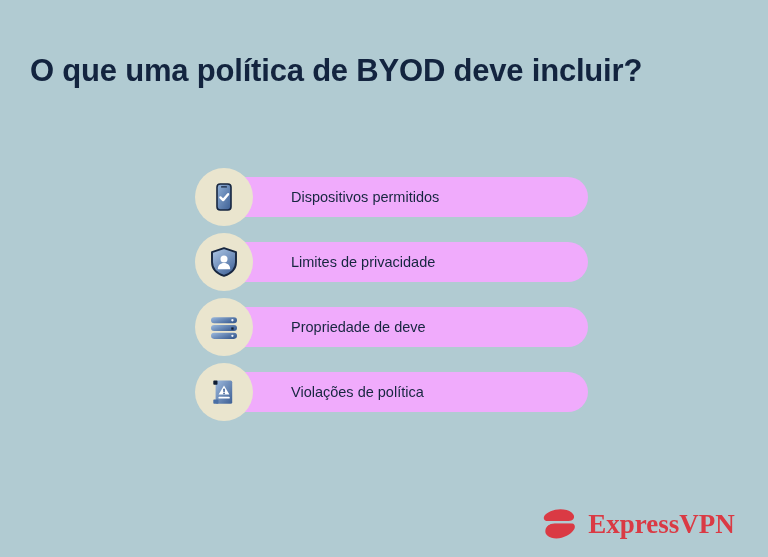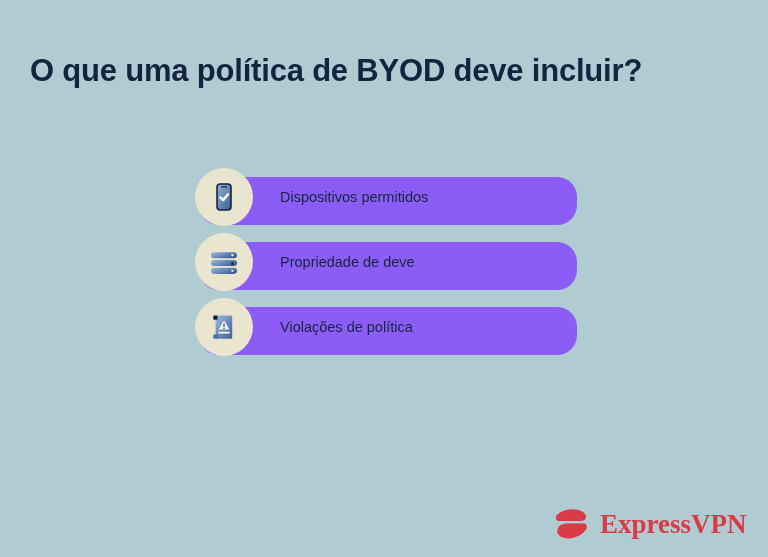--- a/index.html
+++ b/index.html
@@ -35,25 +35,25 @@
     top: 168px;
     width: 380px;
   }
   .row {
     position: relative;
     height: 58px;
     margin-bottom: 7px;
   }
   .pill {
     position: absolute;
-    left: 4px;
+    left: 15px;
     top: 9px;
     width: 378px;
-    height: 48px;
-    background: #8b5cf6;
+    height: 40px;
+    background: #f0abfc;
     border-radius: 20px;
     box-sizing: border-box;
   }
   .pill-label {
     position: absolute;
     left: 81px;
     top: 0;
     height: 40px;
     line-height: 40px;
     font-size: 14.5px;
@@ -78,20 +78,21 @@
   }
   .logo {
     position: absolute;
     left: 553px;
     top: 503px;
     width: 170px;
     height: 42px;
     display: flex;
     align-items: center;
     gap: 9px;
+    justify-content: center;
   }
   .logo-mark {
     width: 38px;
     height: 34px;
     flex: none;
   }
   .logo-word {
     font-family: "Liberation Serif", serif;
     font-size: 27px;
     font-weight: 700;
@@ -124,20 +125,40 @@
             </defs>
             <rect x="10" y="4" width="14" height="26" rx="3.2" fill="url(#g1)" stroke="#17263f" stroke-width="1.6"></rect>
             <rect x="14" y="6.2" width="6" height="1.3" rx="0.6" fill="#17263f"></rect>
             <path d="M13.4 17.4 L16.1 20.1 L21.1 14.2" fill="none" stroke="#ffffff" stroke-width="2.4" stroke-linecap="round" stroke-linejoin="round"></path>
           </svg>
         </span>
       </div>
     </div>
 
 
+    <div class="row">
+      <div class="pill">
+        <span class="pill-label">Limites de privacidade</span>
+      </div>
+      <div class="icon-badge">
+        <span>
+          <svg width="34" height="34" viewBox="0 0 34 34">
+            <defs>
+              <linearGradient id="g3" x1="0.2" y1="0" x2="0.9" y2="1">
+                <stop offset="0%" stop-color="#a8c2e2"></stop>
+                <stop offset="100%" stop-color="#3b5e94"></stop>
+              </linearGradient>
+            </defs>
+            <path d="M17 3.2 L29 7.2 V17 c0 7.4 -5.4 11.8 -12 13.8 C10.4 28.8 5 24.4 5 17 V7.2 Z" fill="url(#g3)" stroke="#17263f" stroke-width="1.9" stroke-linejoin="round"></path>
+            <circle cx="17" cy="14" r="3.5" fill="#ffffff"></circle>
+            <path d="M10.8 24.2 c0 -4 2.8 -6.2 6.2 -6.2 s6.2 2.2 6.2 6.2 z" fill="#ffffff"></path>
+          </svg>
+        </span>
+      </div>
+    </div>
 
     <div class="row">
       <div class="pill">
         <span class="pill-label">Propriedade de deve</span>
       </div>
       <div class="icon-badge">
         <span>
           <svg width="34" height="34" viewBox="0 0 34 34">
             <defs>
               <linearGradient id="g4" x1="0" y1="0" x2="1" y2="0.6">

